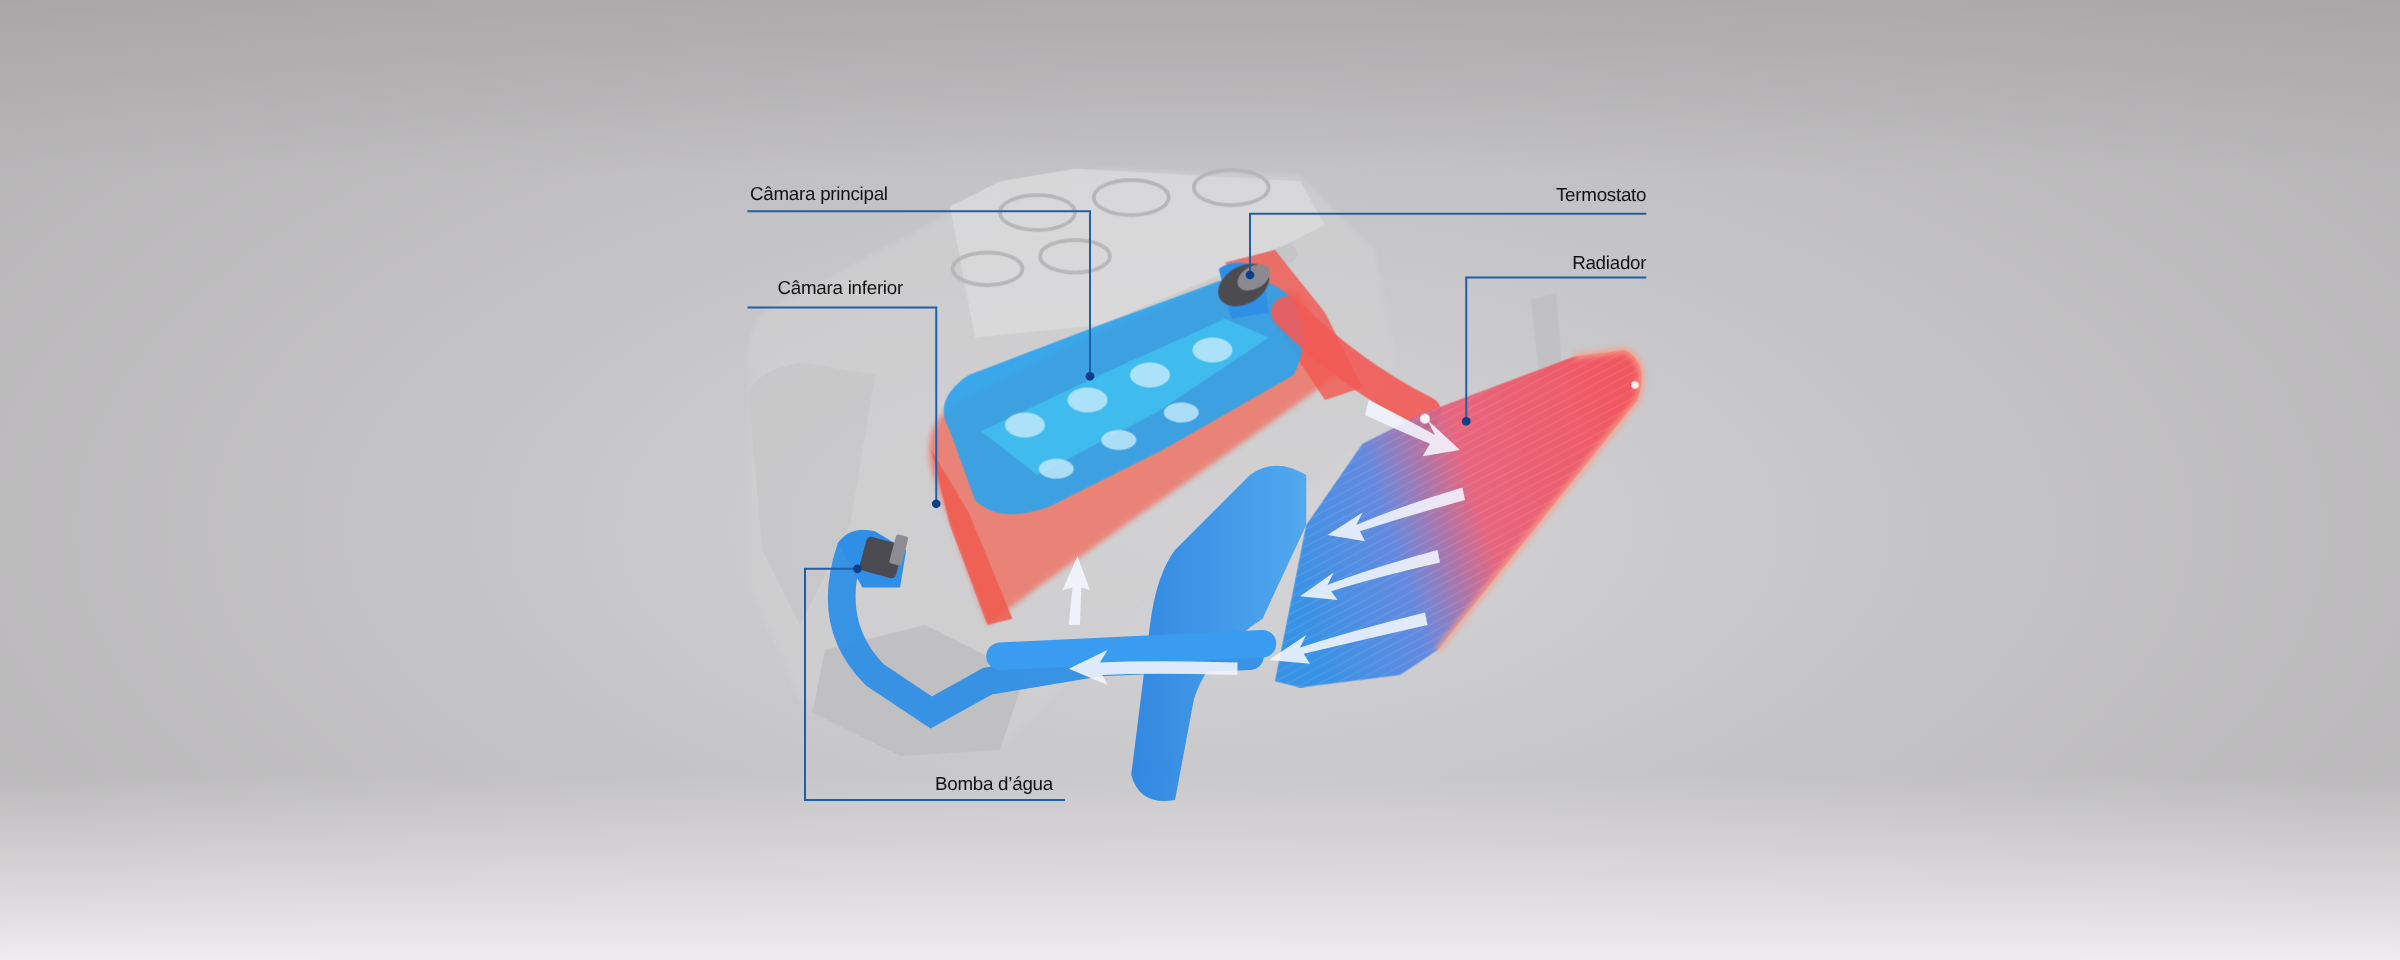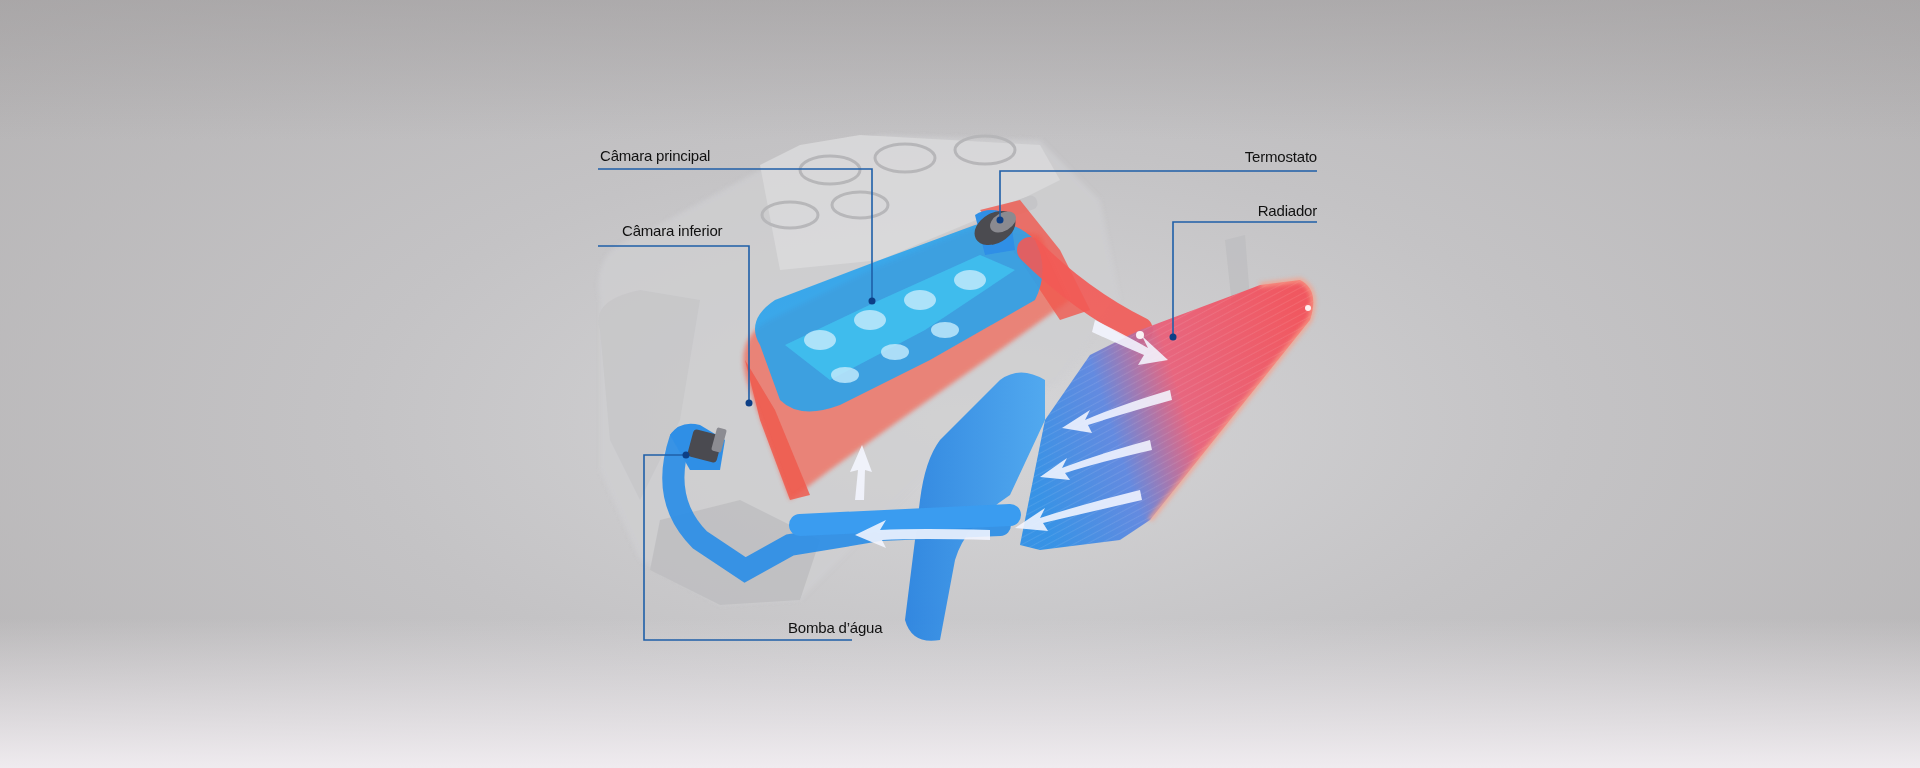--- a/index.html
+++ b/index.html
@@ -134,13 +134,13 @@
     <circle cx="1000" cy="220" r="3.5"></circle>
     <circle cx="1173" cy="337" r="3.5"></circle>
     <circle cx="686" cy="455" r="3.5"></circle>
   </g>
 </svg>
 
 <div class="label" style="left:600px; top:147px;">Câmara principal</div>
 <div class="label" style="left:600px; top:222px;margin-left:22px;">Câmara inferior</div>
 <div class="label right" style="right:603px; top:148px;">Termostato</div>
 <div class="label right" style="right:603px; top:202px;">Radiador</div>
-<div class="label" style="left:788px; top:619px;">Bomba d’água</div>
+<div class="label" style="left:748px; top:619px;">Bomba d’água</div>
 
 </body></html>

